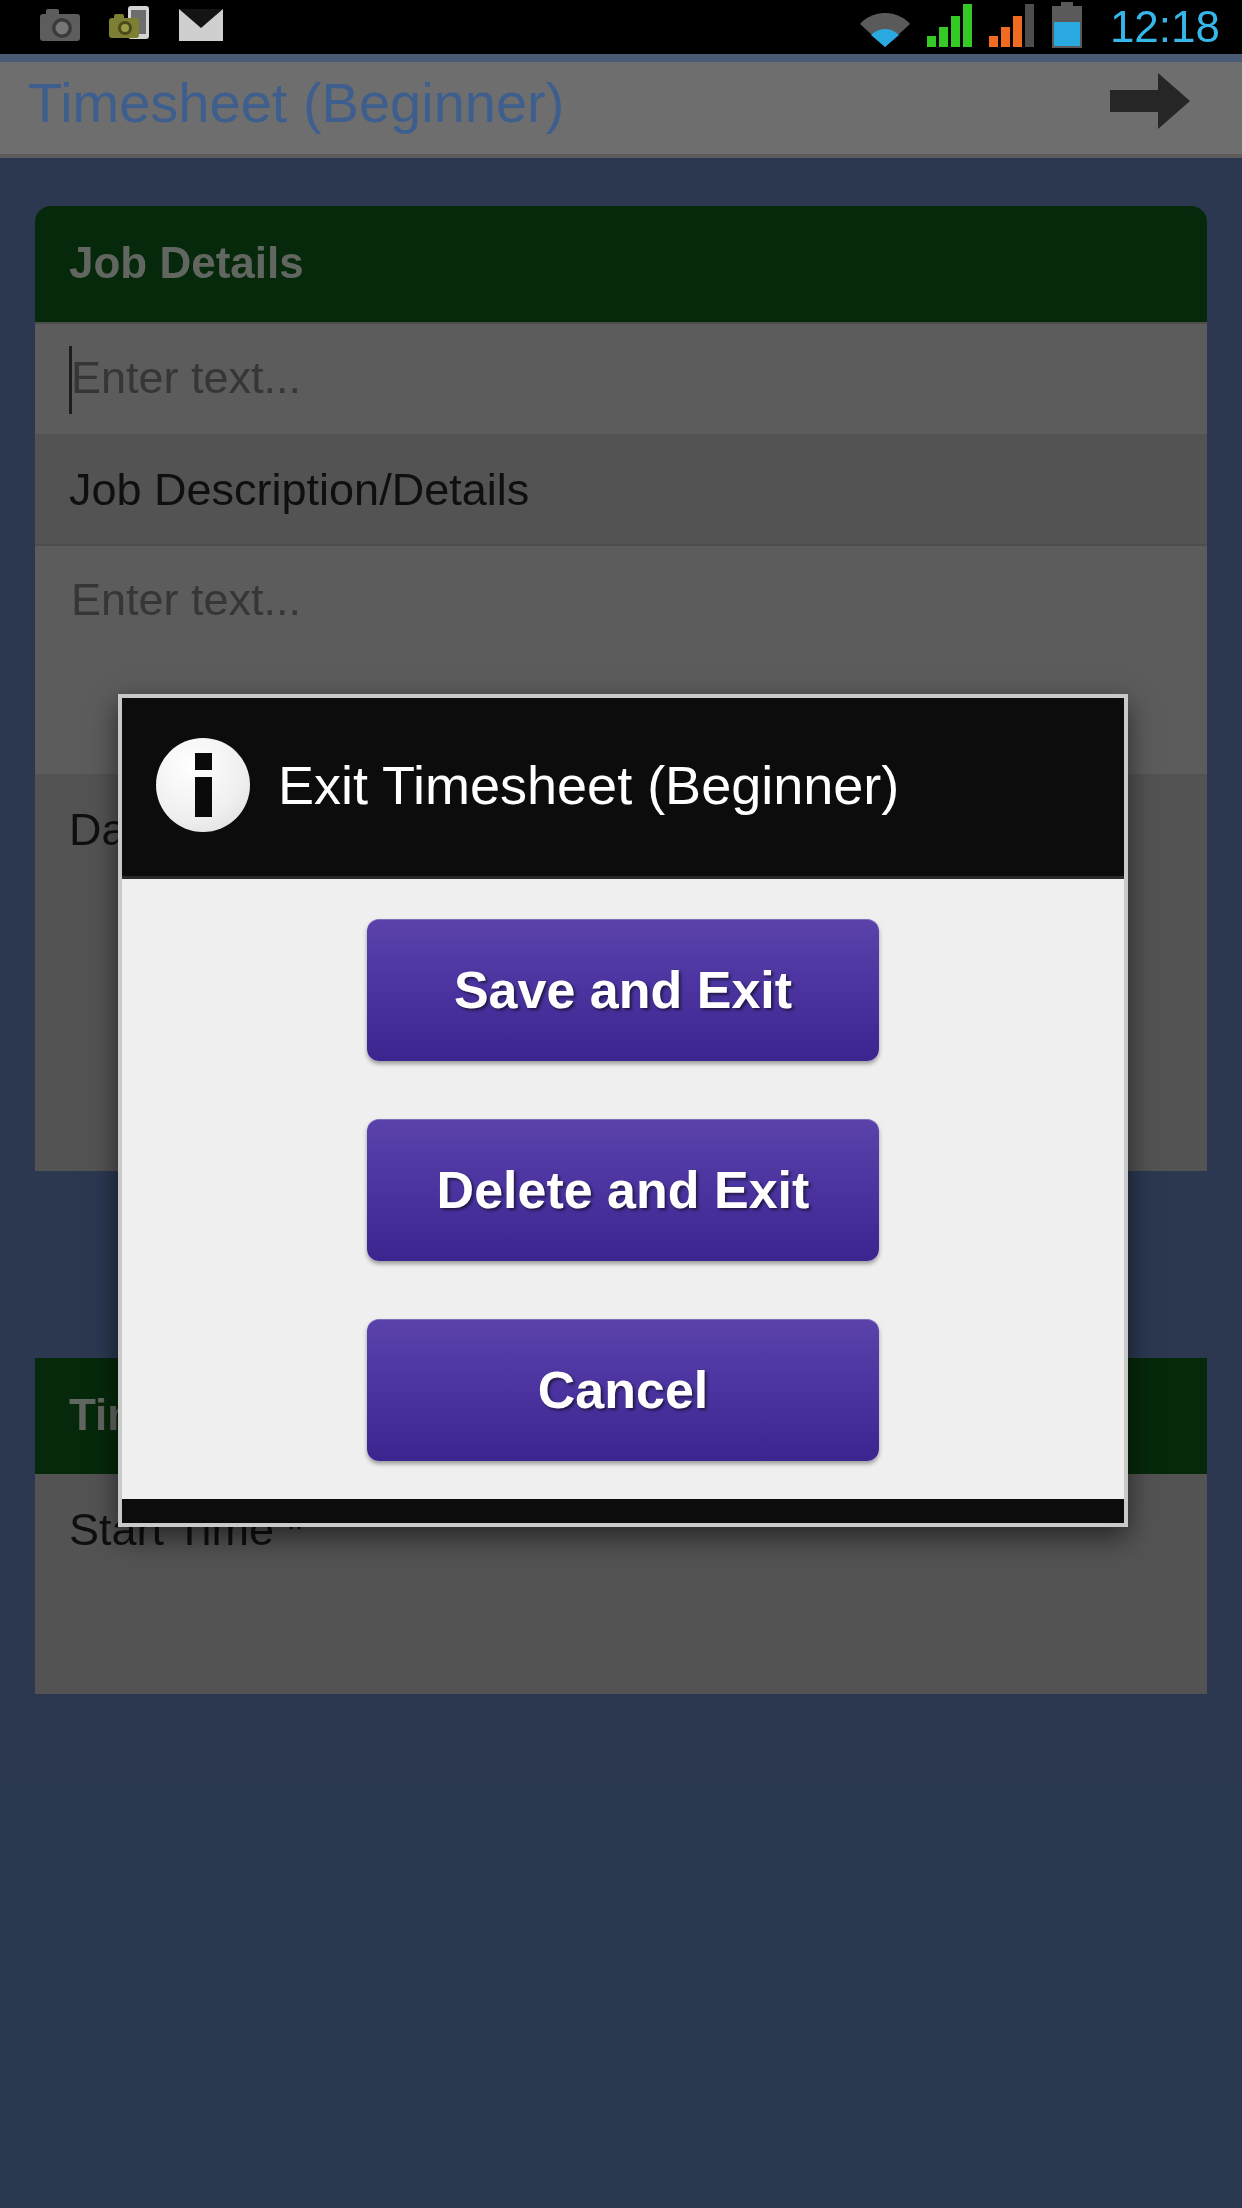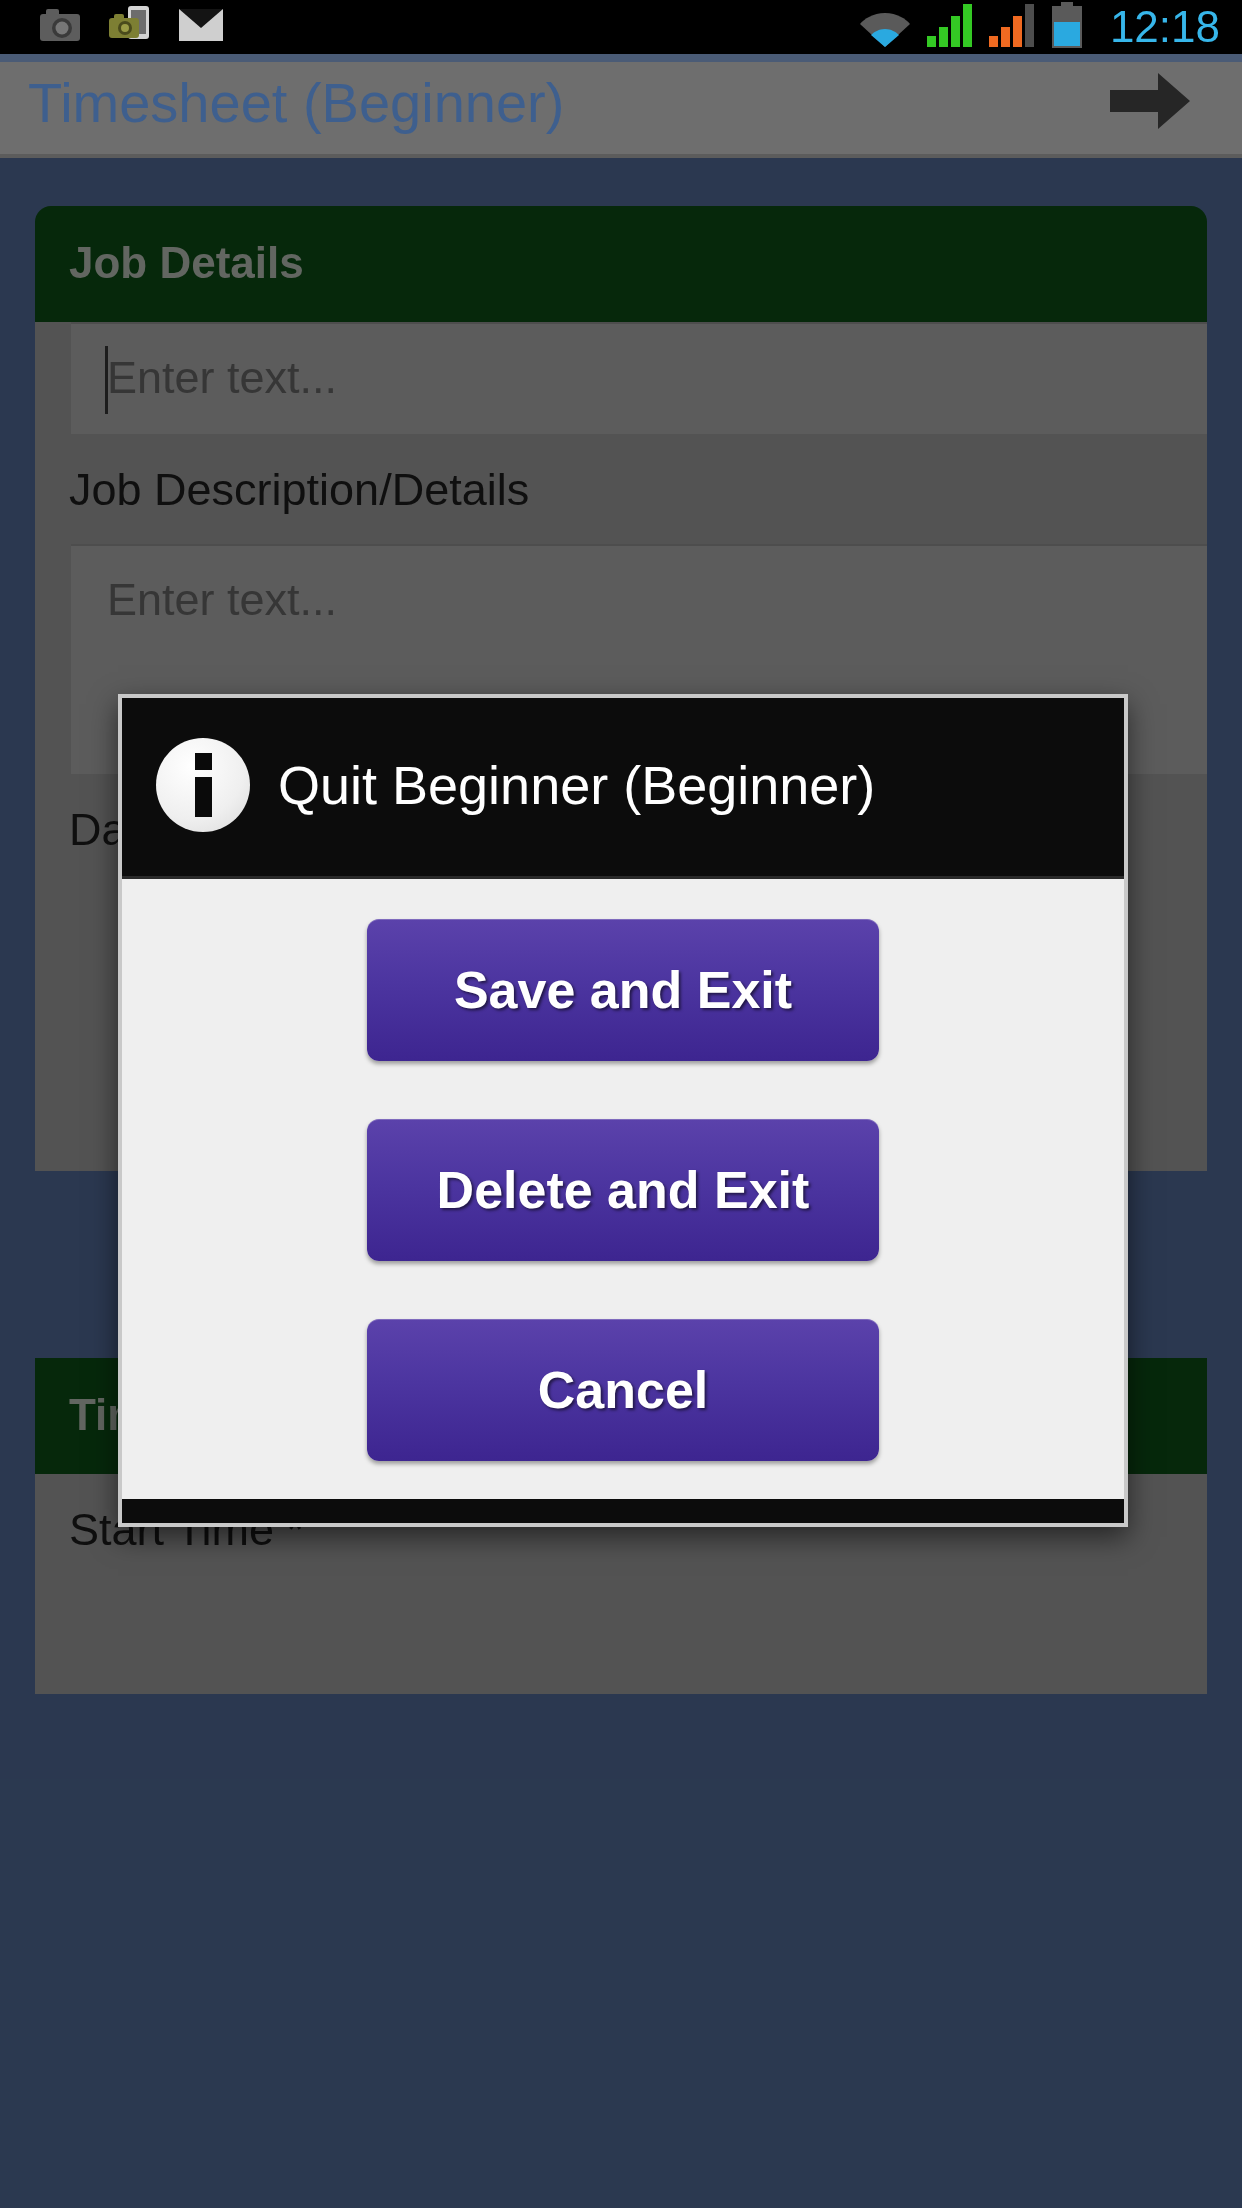--- a/index.html
+++ b/index.html
@@ -109,21 +109,20 @@
     font-size: 45px;
     padding: 30px 34px 28px 34px;
     box-sizing: border-box;
   }
   .row-input {
     background: #848484;
     padding: 28px 34px 30px 36px;
     box-sizing: border-box;
     position: relative;
     border-top: 2px solid #6f6f6f;
-    margin-left: 36px;
   }
   .row-input .caret {
     position: absolute;
     left: 34px;
     top: 22px;
     width: 3px;
     height: 68px;
     background: #2a2a2a;
   }
   .placeholder {
@@ -388,21 +387,21 @@
 
   <div class="scrim"></div>
 
   <div class="dialog">
 
     <div class="dialog-head">
       <span class="info-badge">
         <span class="info-dot"></span>
         <span class="info-stem"></span>
       </span>
-      <span class="dialog-title">Quit Beginner (Beginner)</span>
+      <span class="dialog-title">Exit Timesheet (Beginner)</span>
     </div>
 
     <div class="dialog-body">
       <button class="dlg-btn">Save and Exit</button>
       <button class="dlg-btn">Delete and Exit</button>
       <button class="dlg-btn">Cancel</button>
     </div>
 
     <div class="dialog-foot"></div>
   </div>

